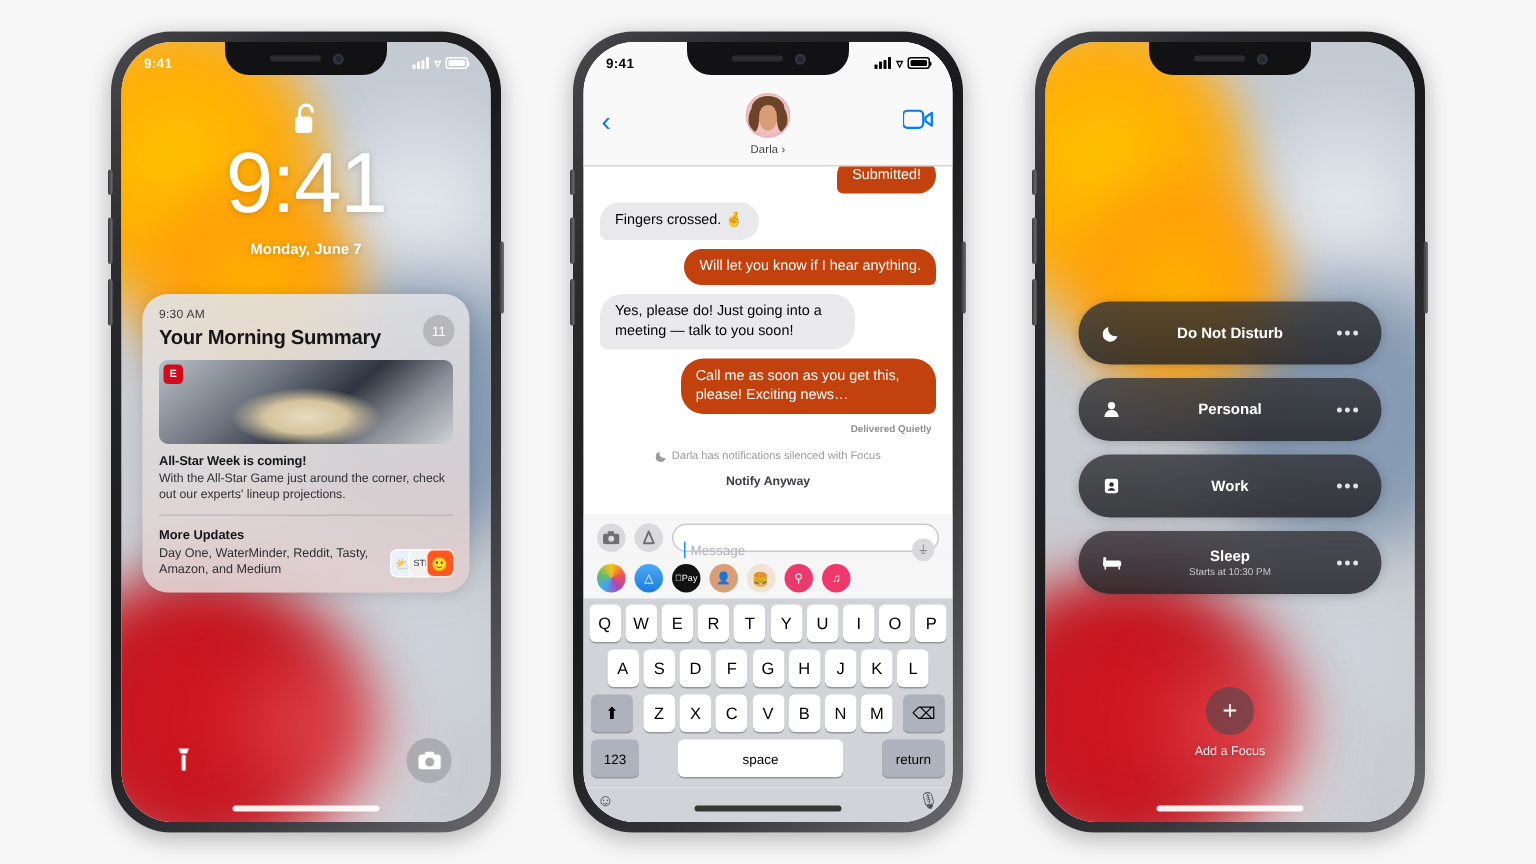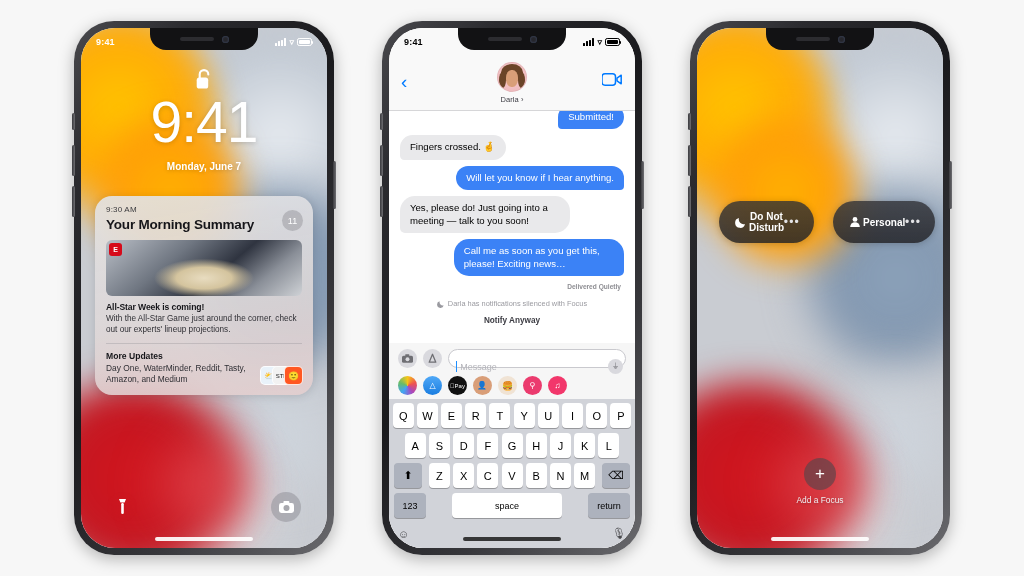--- a/index.html
+++ b/index.html
@@ -130,21 +130,21 @@
   .face { position:absolute; left:8px; right:8px; top:7px; height:17px; border-radius:46%; background:#d99e78; }
   .hair2 { position:absolute; left:1px; top:9px; width:7px; height:16px; border-radius:50%; background:#6b4428; }
   .hair3 { position:absolute; right:1px; top:9px; width:7px; height:16px; border-radius:50%; background:#6b4428; }
   .cname { font-size:7.5px; color:#3c3c43; margin-top:3px; letter-spacing:.1px; }
 
   .thread { flex:1; overflow:hidden; padding:4px 11px 0; display:flex; flex-direction:column; gap:6px; position:relative; }
   .row { display:flex; }
   .row.me { justify-content:flex-end; }
   .bub { max-width:76%; padding:6px 10px; border-radius:15px; font-size:9.6px; line-height:1.3; position:relative; }
   .bub.them { background:#e9e9eb; color:#000; border-bottom-left-radius:5px; }
-  .bub.me { background:#3b82f6; color:#fff; border-bottom-right-radius:5px; }
+  .bub.me { background:#c2410c; color:#fff; border-bottom-right-radius:5px; }
   .bub.clip { border-radius:15px 15px 15px 5px; margin-top:-10px; }
   .delivered { text-align:right; font-size:6.6px; color:#8e8e93; font-weight:bold; margin-top:1px; padding-right:3px; }
   .focusnote { display:flex; align-items:center; justify-content:center; gap:3px; font-size:7.4px; color:#9a9aa0; margin-top:3px; }
   .notify { text-align:center; font-size:8.2px; font-weight:bold; color:#3c3c43; margin-top:2px; }
 
   .inputbar { display:flex; align-items:center; gap:6px; padding:6px 9px 5px; background:#f6f6f6; flex:0 0 auto; }
   .circbtn { width:19px; height:19px; border-radius:50%; background:#d9d9de; display:flex; align-items:center; justify-content:center; flex:0 0 auto; }
   .field { flex:1; height:19px; border:.8px solid #c9c9ce; border-radius:10px; background:#fff;
     display:flex; align-items:center; padding:16px 22px 0 7px; position:relative; }
   .caret { width:1.3px; height:11px; background:#1e8fff; margin-right:3px; }
@@ -161,21 +161,21 @@
   .key.wide { max-width:28px; background:#adb2bd; }
   .key.space { max-width:110px; flex:none; width:110px; font-size:9px; }
   .key.num { max-width:none; width:32px; flex:none; background:#adb2bd; font-size:9px; }
   .key.ret { max-width:none; width:42px; flex:none; background:#adb2bd; font-size:9px; }
   .krow.bottom { justify-content:space-between; padding:0 3px; }
   .kbfoot { display:flex; justify-content:space-between; align-items:center; padding:2px 9px 8px; background:#d1d3d9; }
   .kbfoot span { font-size:11px; color:#4a4a4e; }
 
   
   .focus-screen { position:absolute; inset:0; }
-  .focus-list { position:absolute; left:22px; right:22px; top:173px; display:flex; flex-direction:row; gap:19px; }
+  .focus-list { position:absolute; left:22px; right:22px; top:173px; display:flex; flex-direction:column; gap:9px; }
   .focus-item { height:42px; border-radius:21px;
     background:linear-gradient(180deg, rgba(48,48,52,.80), rgba(34,34,38,.84));
     backdrop-filter:blur(14px);
     display:flex; align-items:center; padding:0 14px; position:relative;
     box-shadow:0 1px 7px rgba(0,0,0,.2); }
   .focus-item .ic { width:16px; color:#fff; display:flex; align-items:center; justify-content:center; flex:0 0 auto; }
   .focus-item .lbl { flex:1; text-align:center; color:#fff; font-size:10px; font-weight:600; padding-right:16px; }
   .focus-item .sub { display:block; font-size:6.6px; font-weight:400; color:#c8c8cc; margin-top:1px; }
   .dots { position:absolute; right:14px; color:#e3e3e6; font-size:12px; letter-spacing:1.2px; line-height:1; }
   .addfocus { position:absolute; left:0; right:0; bottom:43px; text-align:center; }

